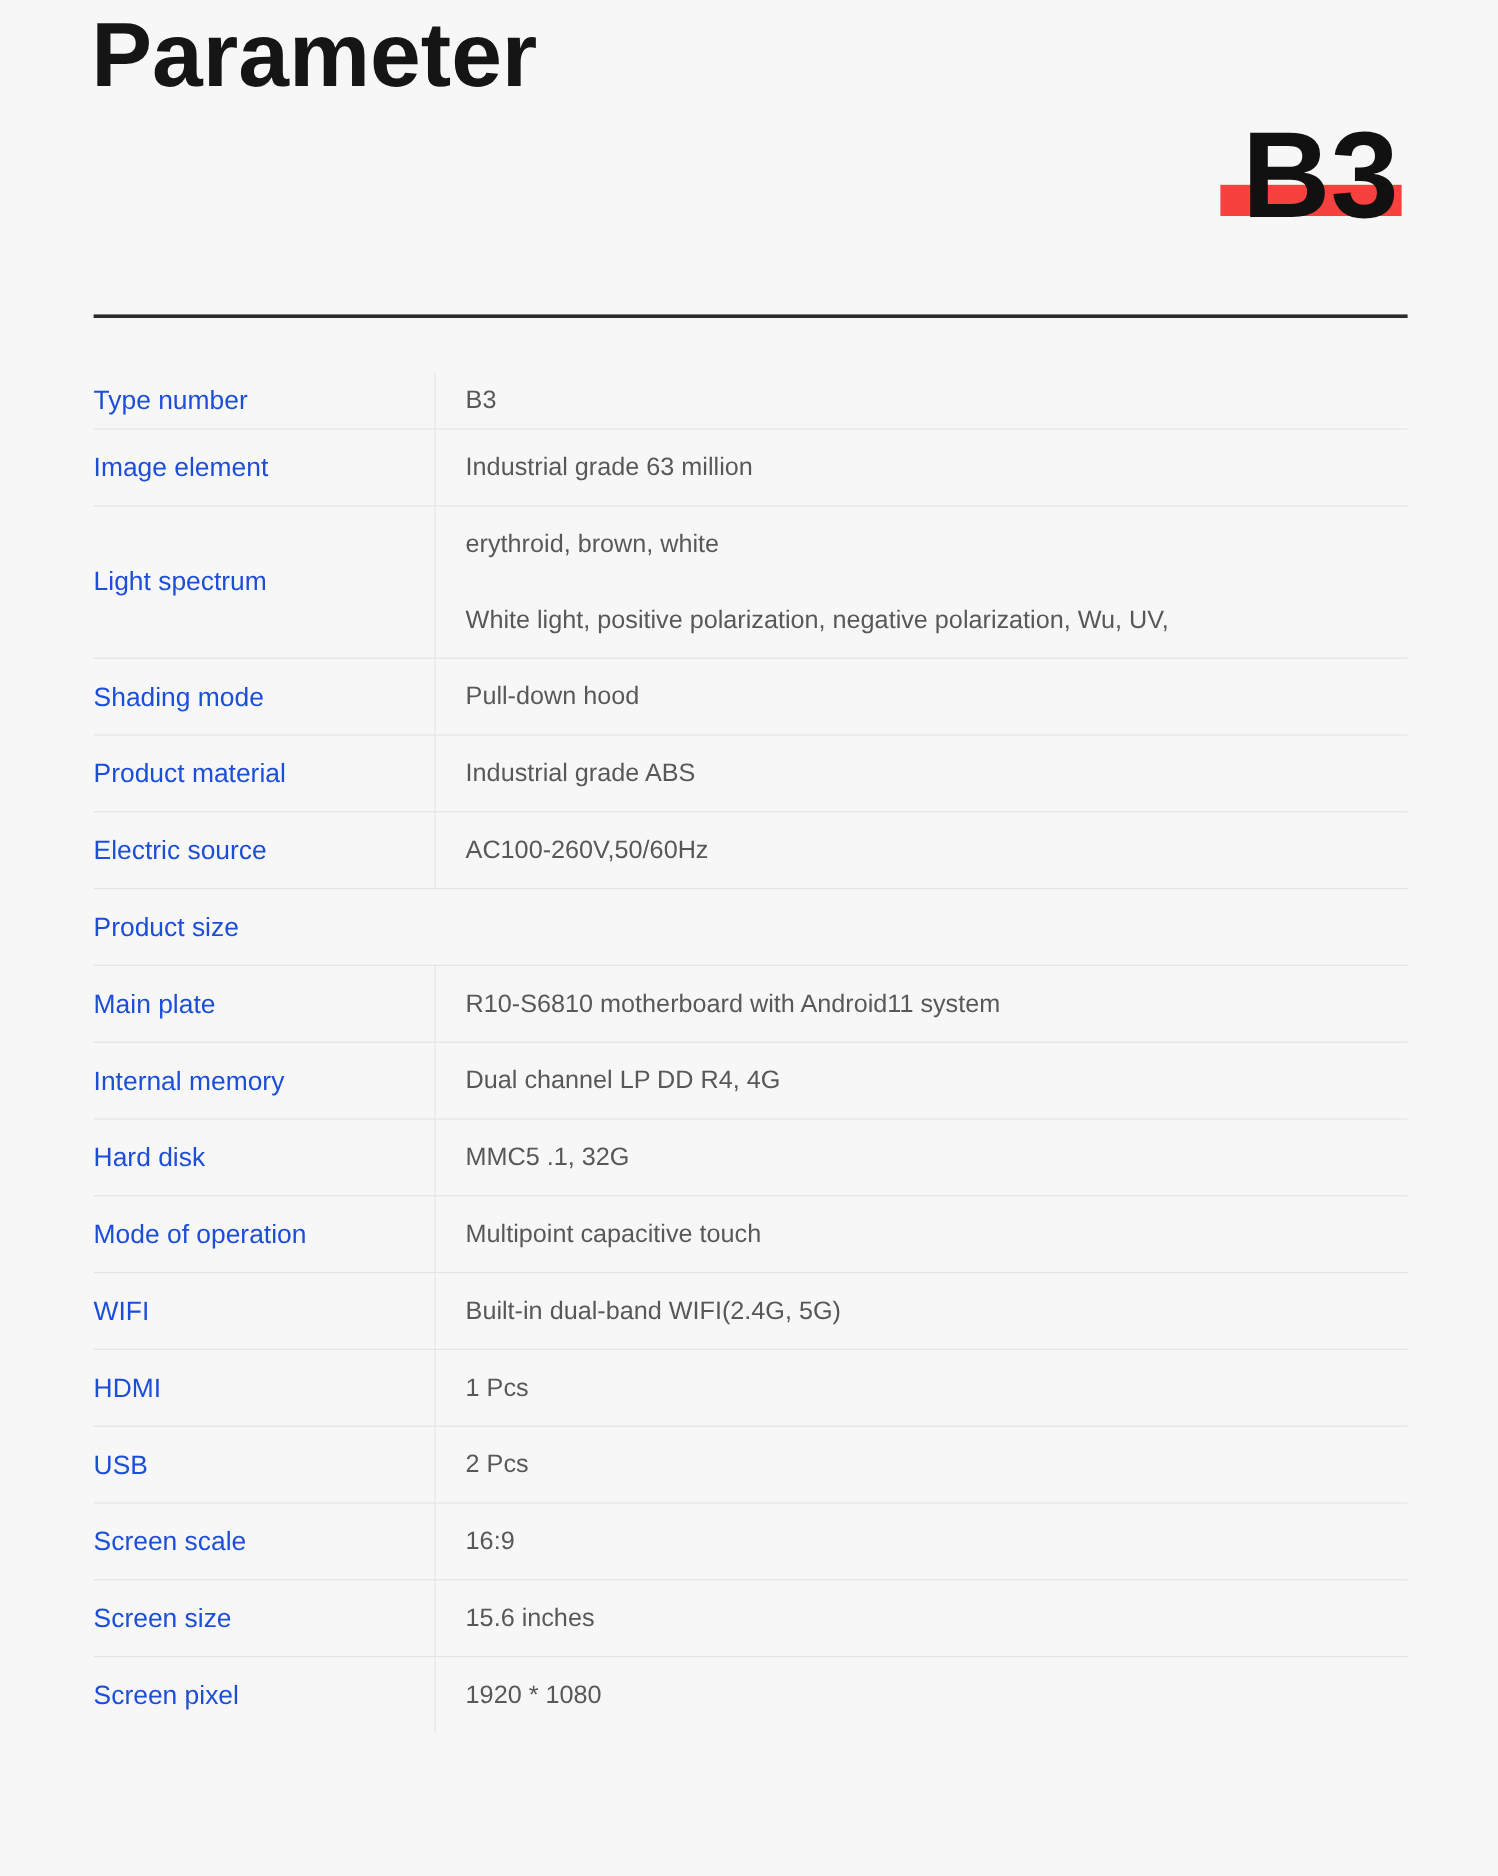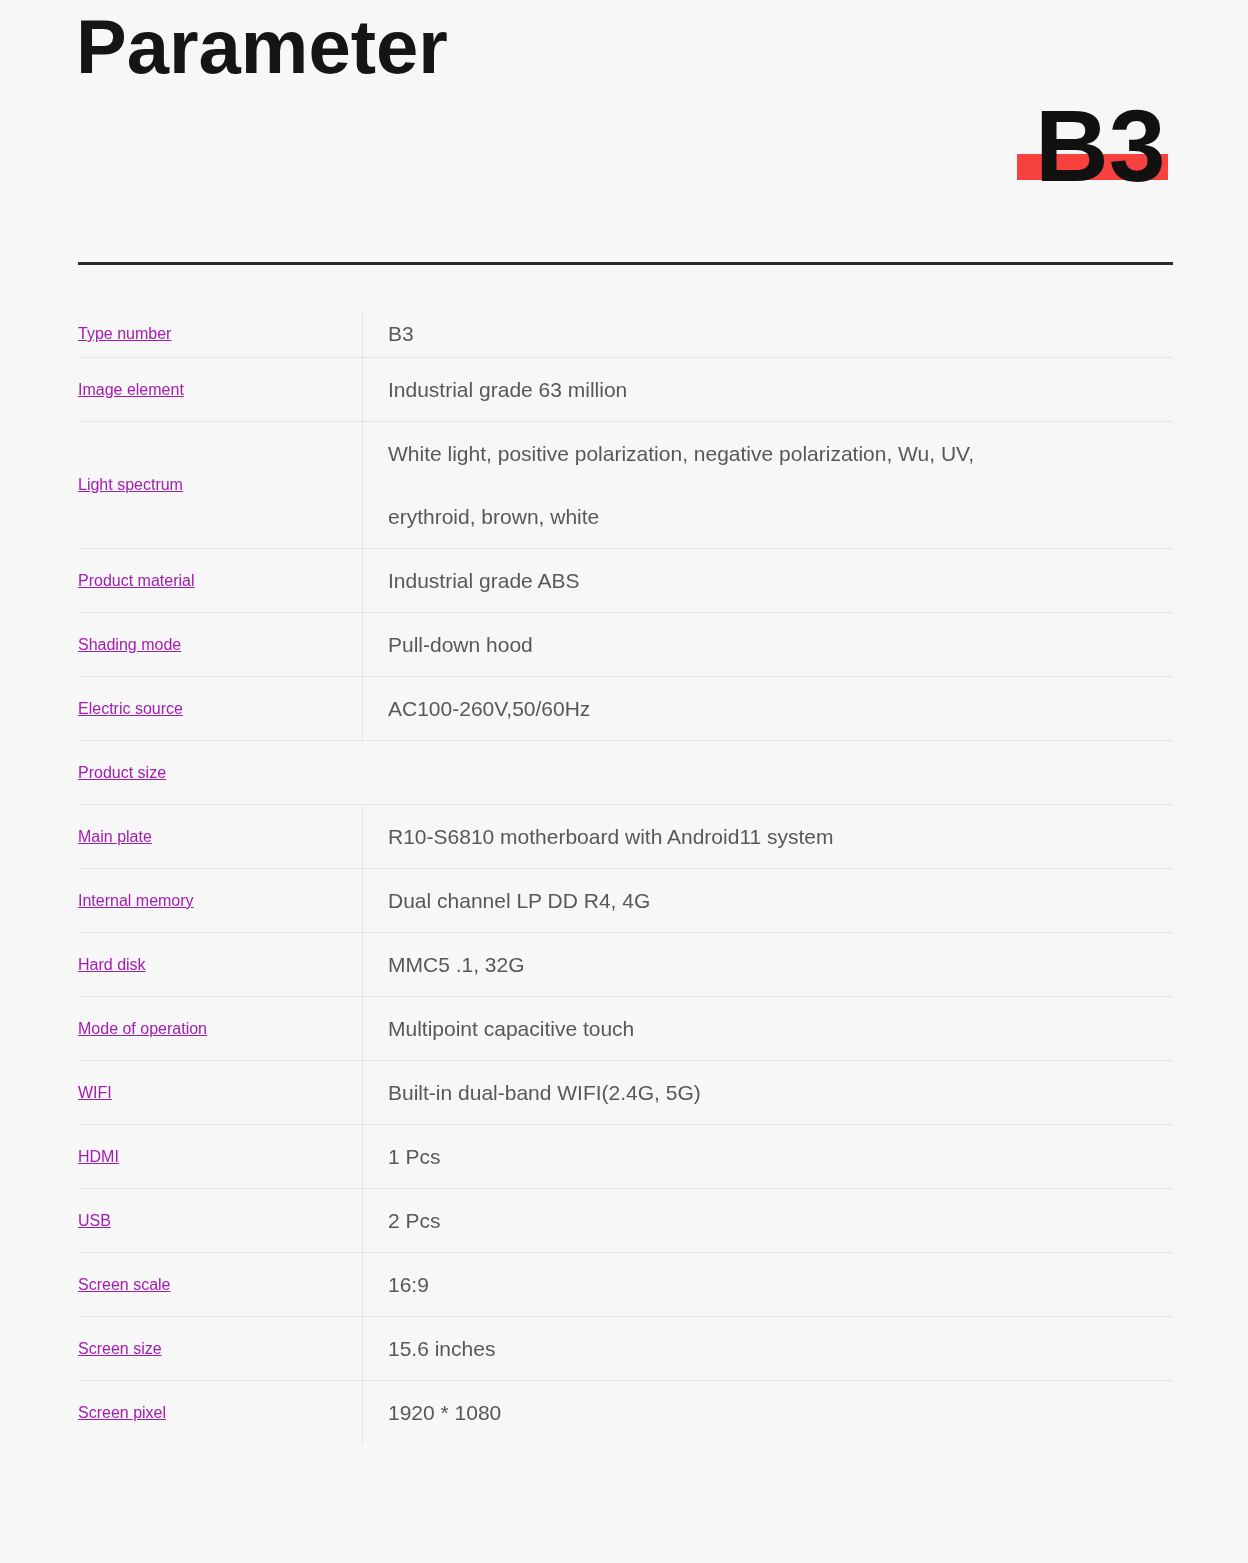--- a/index.html
+++ b/index.html
@@ -61,23 +61,22 @@
   .spec-row {
     display: flex;
     align-items: center;
     min-height: 63px;
   }
   .spec-row:first-child { min-height: 46px; }
   .spec-row + .spec-row { border-top: 1px solid #e4e4e5; }
   .spec-label {
     width: 284px;
     flex: 0 0 284px;
-    font-size: 16px;
-    color: #a21caf;
-    text-decoration: underline;
+    font-size: 22px;
+    color: #1d4ed8;
   }
   .spec-value {
     flex: 1;
     align-self: stretch;
     display: flex;
     flex-direction: column;
     justify-content: center;
     border-left: 1px solid #e4e4e5;
     padding-left: 25px;
     font-size: 21px;
@@ -110,40 +109,40 @@
   <div class="spec-row">
     <div class="spec-label">Image element</div>
     <div class="spec-value">
         <div class="value-line">Industrial grade 63 million</div>
       </div>
   </div>
 
   <div class="spec-row multiline">
     <div class="spec-label">Light spectrum</div>
     <div class="spec-value">
+        <div class="value-line">erythroid, brown, white</div>
         <div class="value-line">White light, positive polarization, negative polarization, Wu, UV,</div>
-        <div class="value-line">erythroid, brown, white</div>
+      </div>
+  </div>
+
+  <div class="spec-row">
+    <div class="spec-label">Shading mode</div>
+    <div class="spec-value">
+        <div class="value-line">Pull-down hood</div>
       </div>
   </div>
 
   <div class="spec-row">
     <div class="spec-label">Product material</div>
     <div class="spec-value">
         <div class="value-line">Industrial grade ABS</div>
       </div>
   </div>
 
   <div class="spec-row">
-    <div class="spec-label">Shading mode</div>
-    <div class="spec-value">
-        <div class="value-line">Pull-down hood</div>
-      </div>
-  </div>
-
-  <div class="spec-row">
     <div class="spec-label">Electric source</div>
     <div class="spec-value">
         <div class="value-line">AC100-260V,50/60Hz</div>
       </div>
   </div>
 
   <div class="spec-row">
     <div class="spec-label">Product size</div>
   </div>
 

